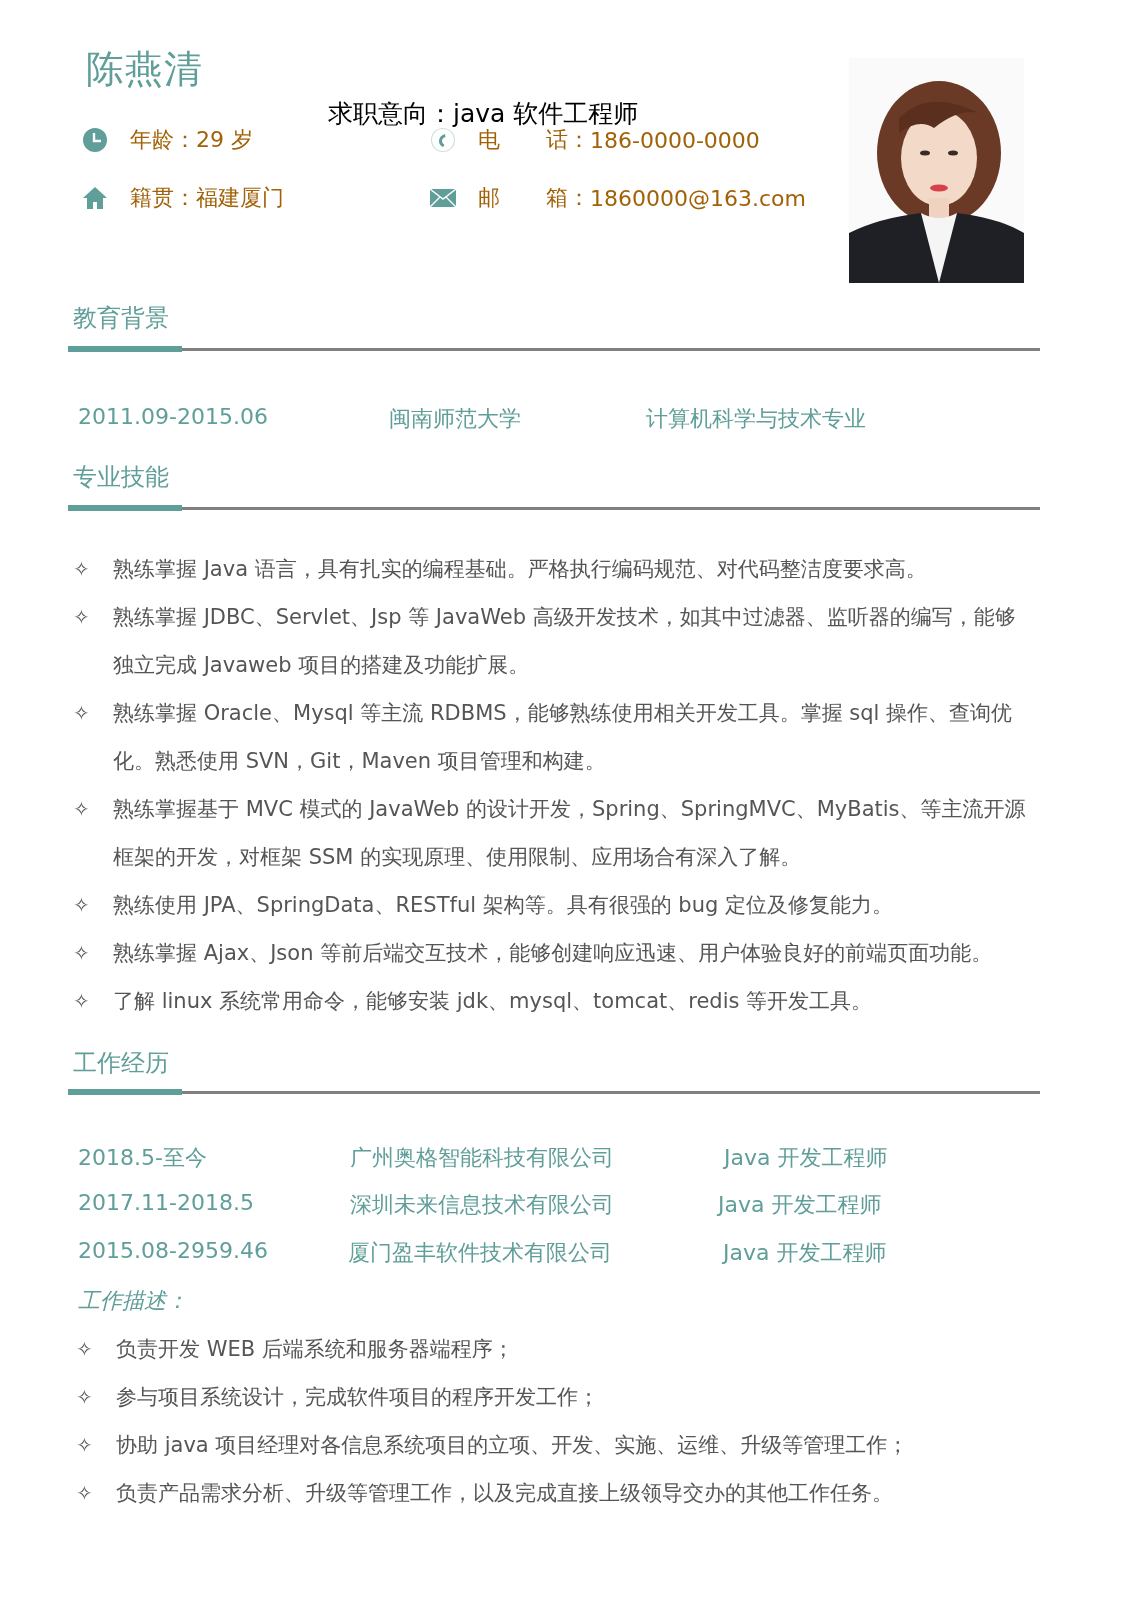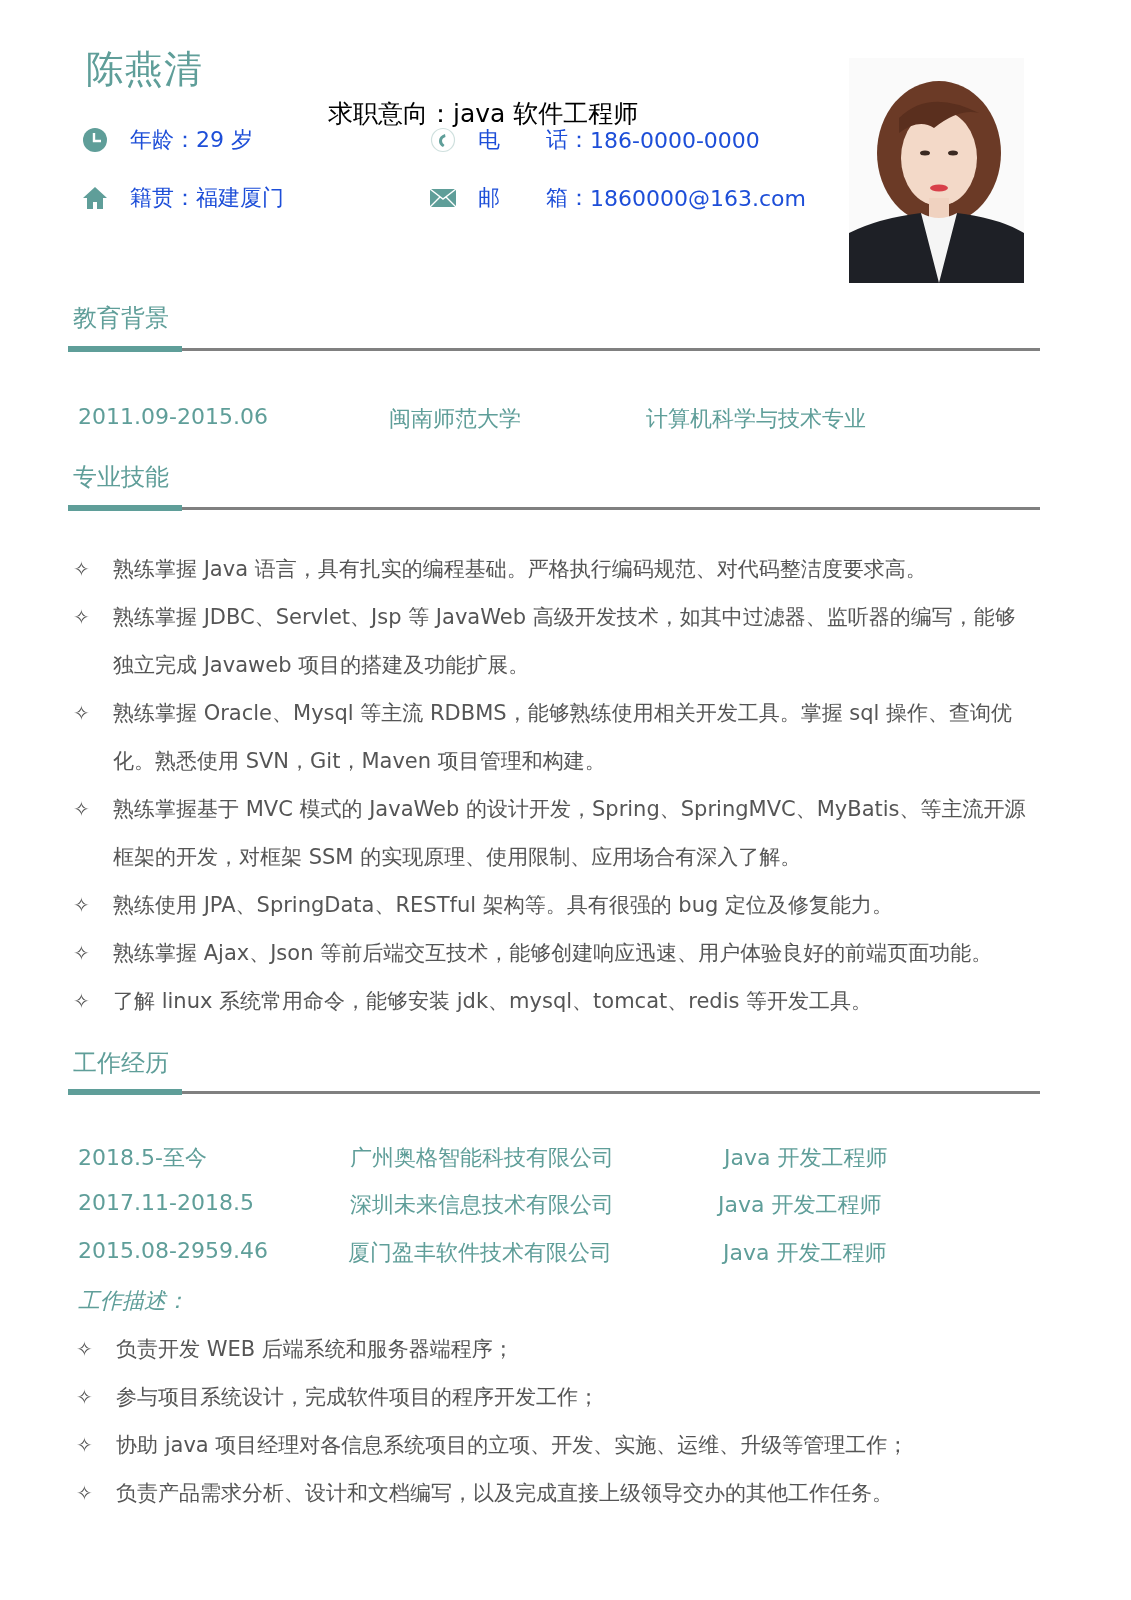--- a/index.html
+++ b/index.html
@@ -4,21 +4,21 @@
   <style>
     * { box-sizing: border-box; margin: 0; padding: 0; }
     html, body { width: 1131px; height: 1600px; background: #ffffff; overflow: hidden; }
     body { font-family: "DejaVu Sans", "Liberation Sans", sans-serif; color: #555555; position: relative; }
 
     .abs { position: absolute; }
 
     .name { left: 86px; top: 44px; font-size: 38px; color: #5f9e99; letter-spacing: 1px; }
     .intent { left: 328px; top: 58px; font-size: 25px; color: #000000; margin-top: 39px; }
 
-    .info-row { height: 40px; display: flex; align-items: center; font-size: 22px; color: #1d4ed8; }
+    .info-row { height: 40px; display: flex; align-items: center; font-size: 22px; color: #a16207; }
     .info-icon { width: 30px; height: 30px; display: flex; align-items: center; justify-content: center; margin-right: 20px; }
     .info-label-spaced { display: inline-block; width: 68px; }
 
     .photo { left: 849px; top: 58px; width: 175px; height: 225px; background: #f6f6f6; overflow: hidden; }
 
     .section-title { font-size: 24px; color: #5f9e99; }
     .section-rule { height: 3px; background: #808080; }
     .section-rule-accent { height: 6px; background: #5f9e99; }
 
     .edu-row span { position: absolute; font-size: 22px; color: #5f9e99; }
@@ -172,15 +172,15 @@
   <div class="bullet">
       <span class="star">✧</span>
       <span class="txt">参与项目系统设计，完成软件项目的程序开发工作；</span>
     </div>
   <div class="bullet">
       <span class="star">✧</span>
       <span class="txt">协助 java 项目经理对各信息系统项目的立项、开发、实施、运维、升级等管理工作；</span>
     </div>
   <div class="bullet">
       <span class="star">✧</span>
-      <span class="txt">负责产品需求分析、设计和文档编写，以及完成直接上级领导交办的其他工作任务。</span>
+      <span class="txt">负责产品需求分析、升级等管理工作，以及完成直接上级领导交办的其他工作任务。</span>
     </div>
 </div>
 
 </body></html>

